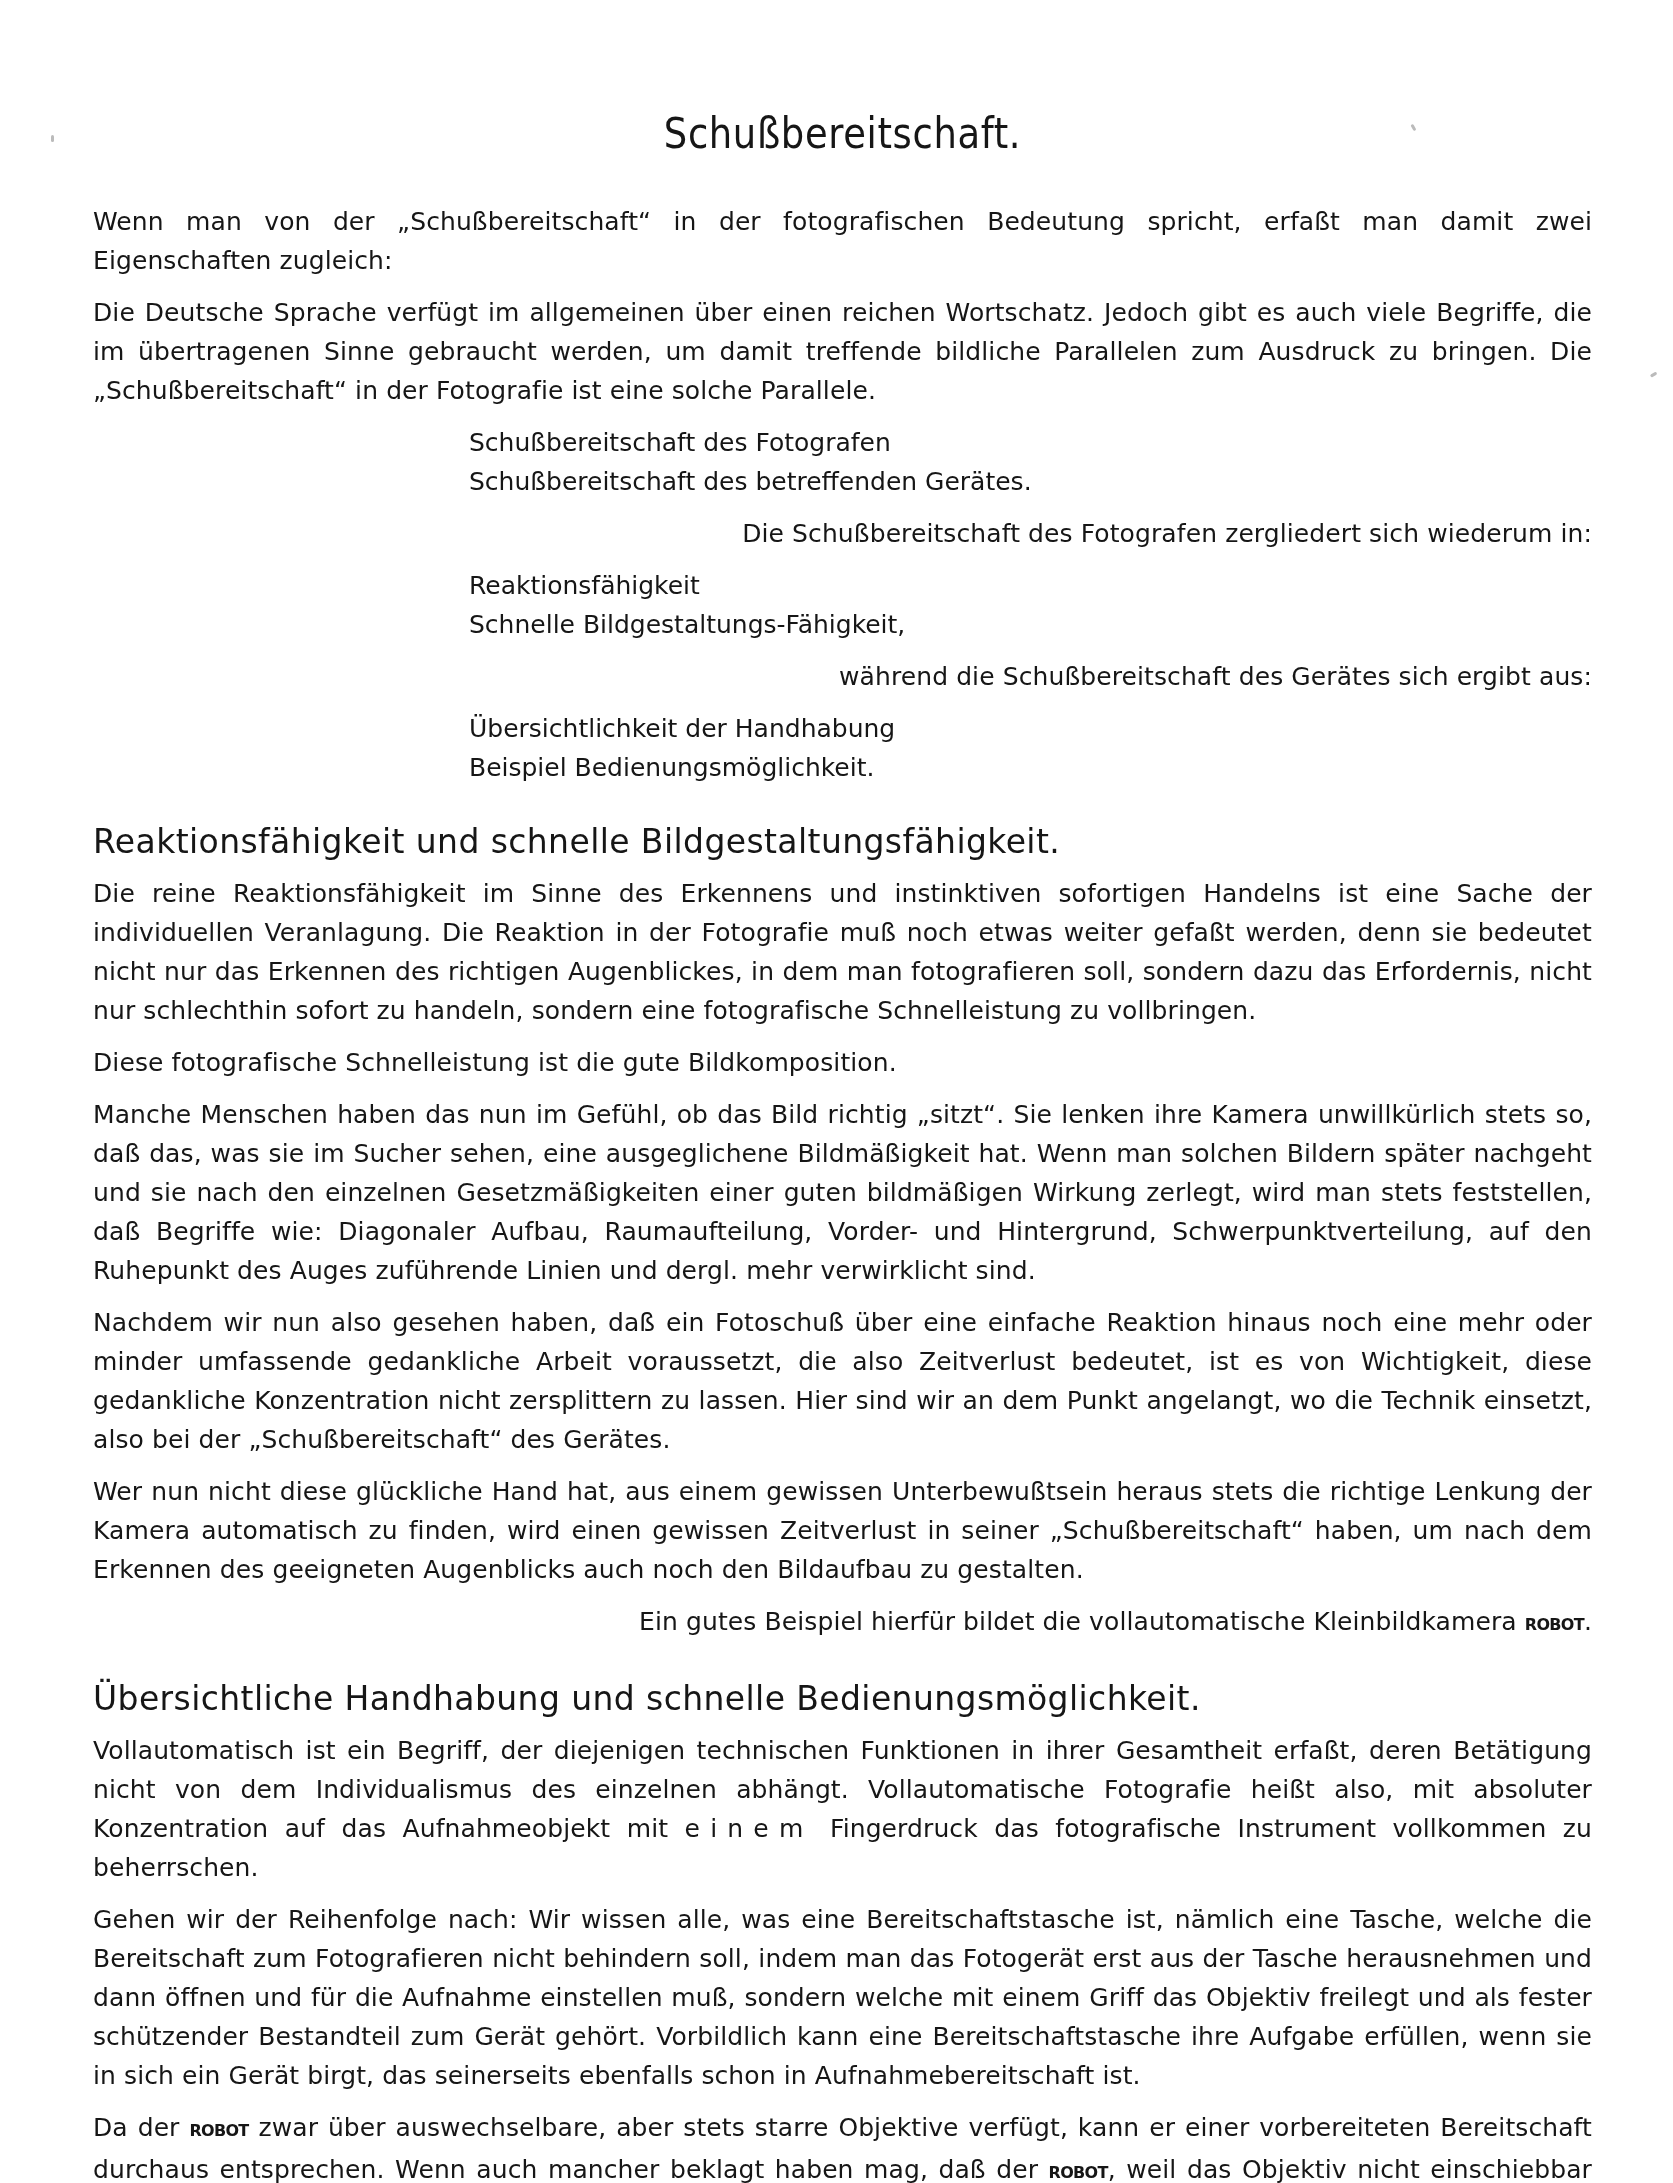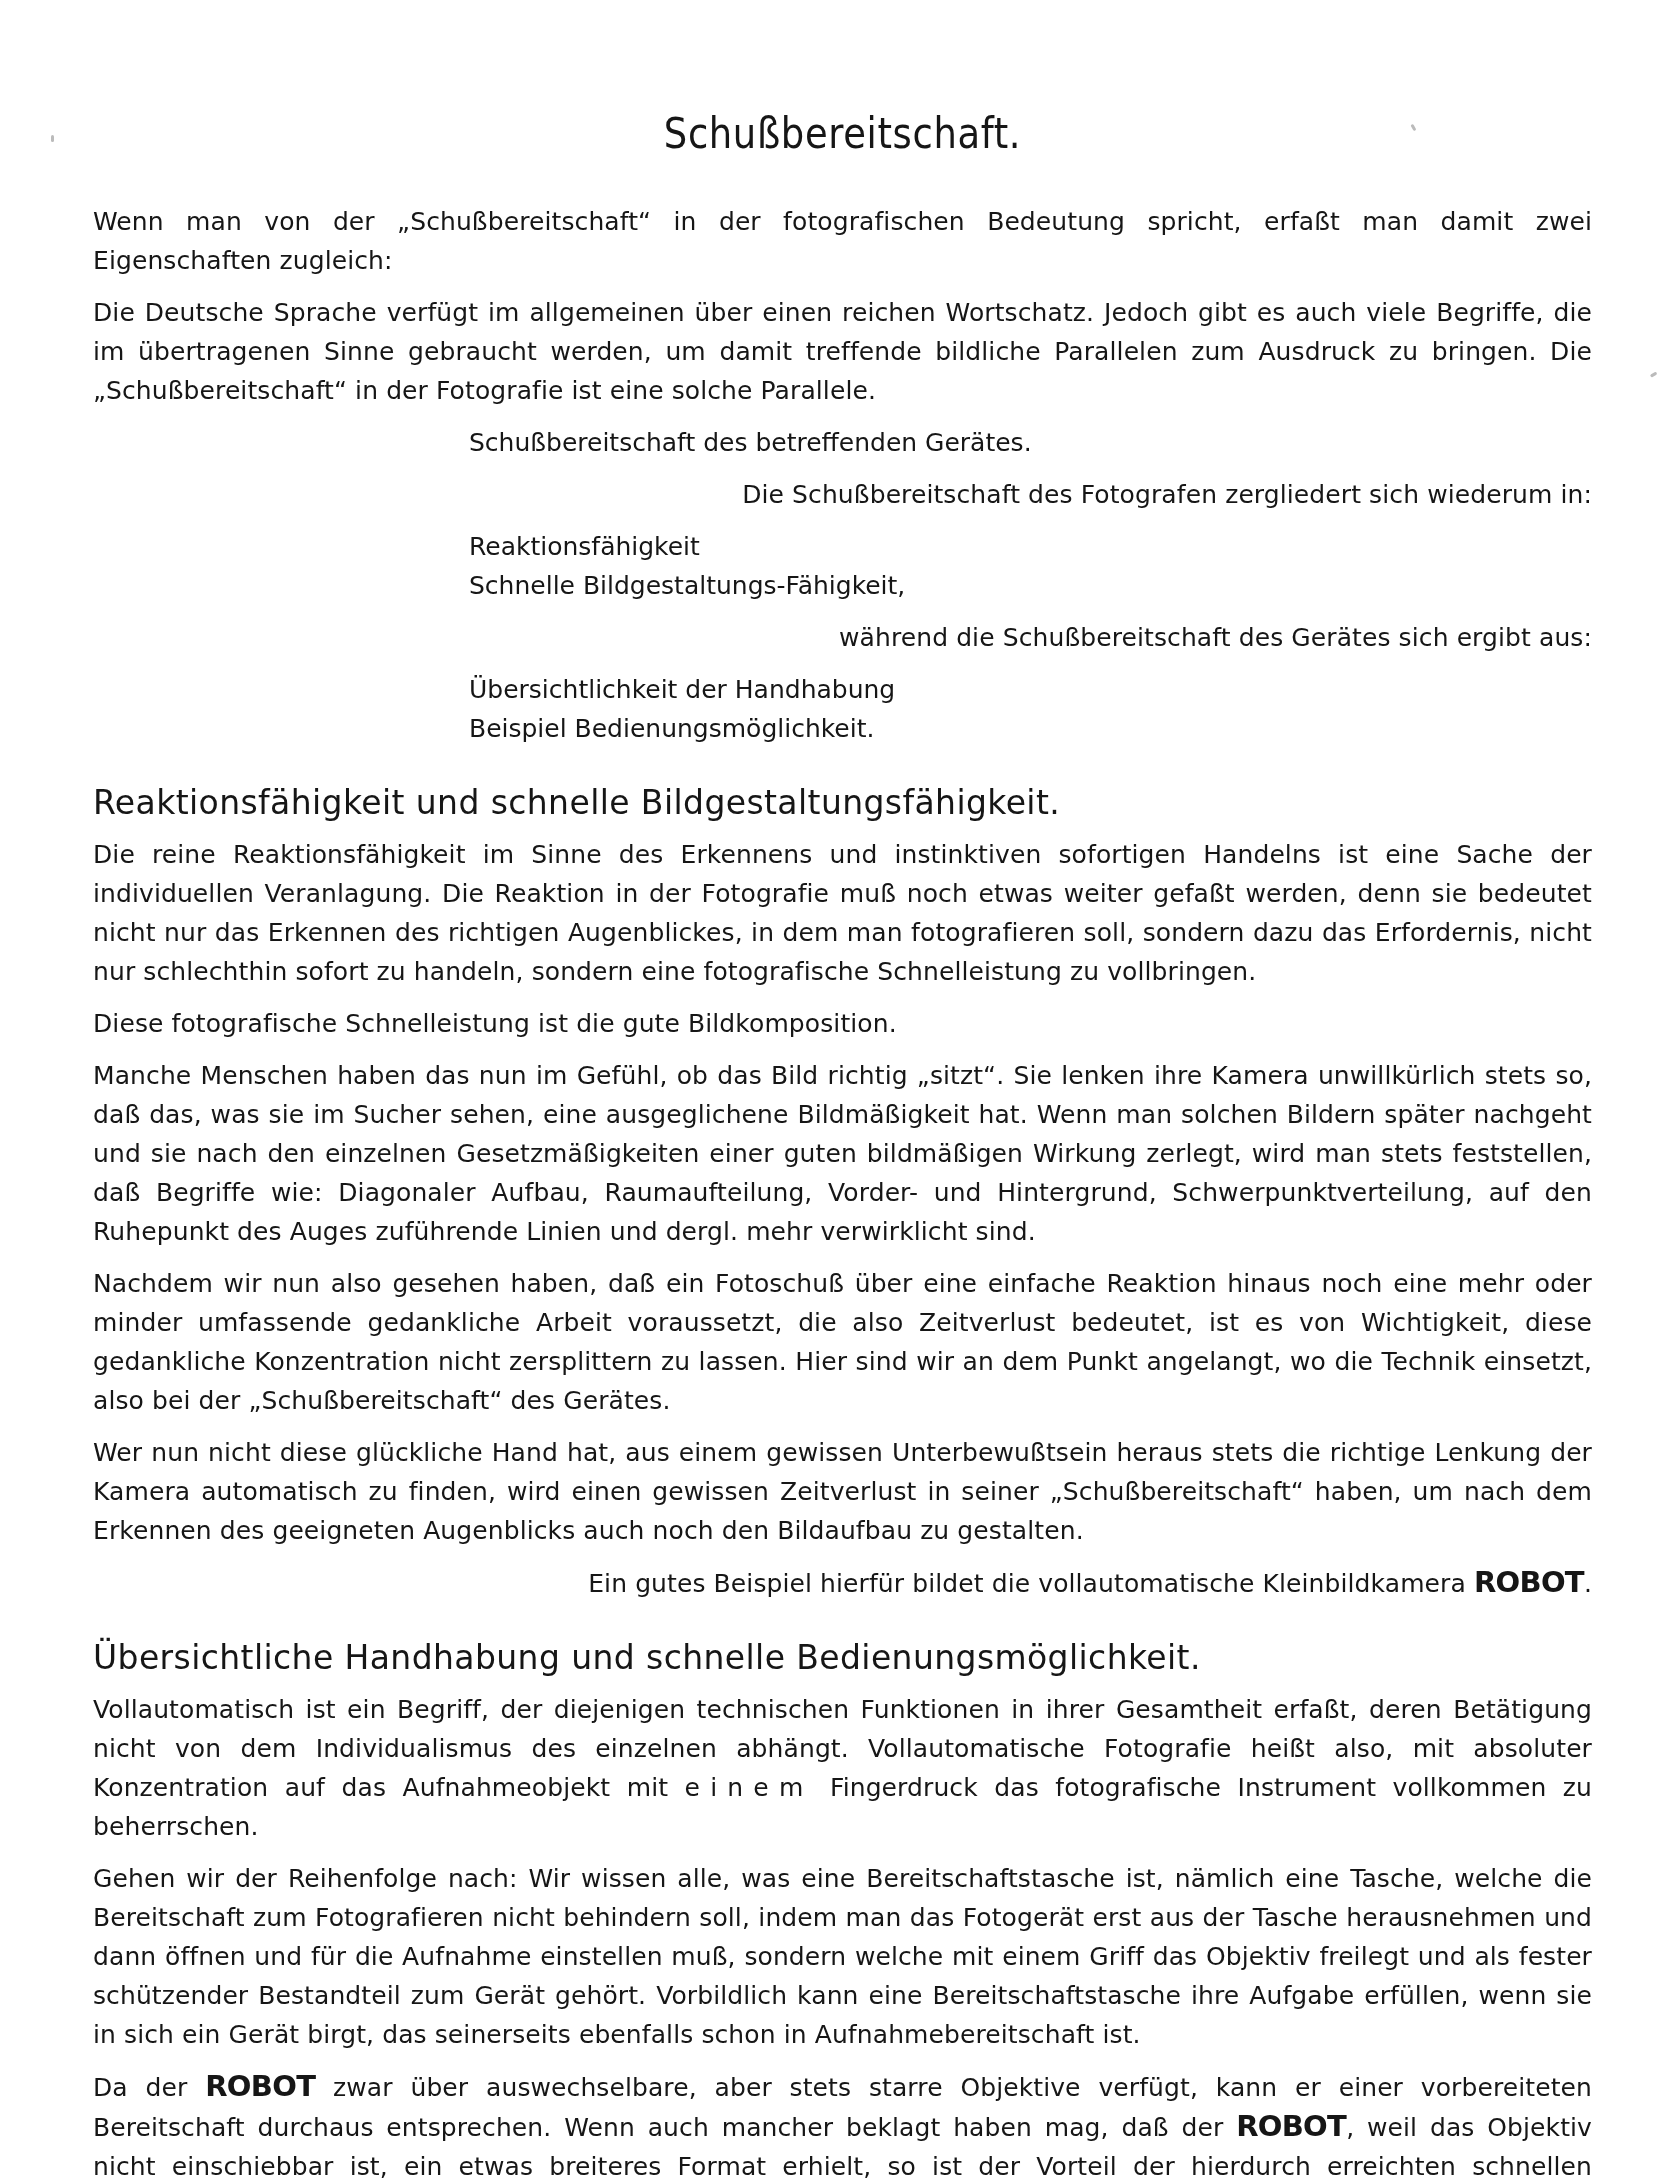--- a/index.html
+++ b/index.html
@@ -23,36 +23,37 @@
   .indent-list {
     margin: 0 0 13px 376px; padding: 0; list-style: none;
   }
   .indent-list li { font-size: 25px; line-height: 39px; }
   h2 {
     font-size: 33px; font-weight: normal; margin: 33px 0 10.2px 0; line-height: 44px;
     letter-spacing: 0.4px;
   }
   .spaced { letter-spacing: 10.2px; }
   .robot {
-    font-weight: bold; font-family: "DejaVu Sans", sans-serif; font-size: 29px;
+    font-weight: bold; font-family: "DejaVu Sans", sans-serif; font-size: 16px;
     letter-spacing: -0.7px;
   }
   .speck {
     position: absolute; background: #bbb; width: 2.9px; height: 7.3px; border-radius: 1.5px;
   }
 </style>
 </head>
 <body>
 
 <div class="page">
   <h1 class="title">Schußbereitschaft.</h1>
 
   <p>Wenn man von der „Schußbereitschaft“ in der fotografischen Bedeutung spricht, erfaßt man damit zwei Eigenschaften zugleich:</p>
   <p>Die Deutsche Sprache verfügt im allgemeinen über einen reichen Wortschatz. Jedoch gibt es auch viele Begriffe, die im übertragenen Sinne gebraucht werden, um damit treffende bildliche Parallelen zum Ausdruck zu bringen. Die „Schußbereitschaft“ in der Fotografie ist eine solche Parallele.</p>
   <ul class="indent-list">
+    <li>Schußbereitschaft des Fotografen</li>
     <li>Schußbereitschaft des betreffenden Gerätes.</li>
   </ul>
 
   <p class="no-just">Die Schußbereitschaft des Fotografen zergliedert sich wiederum in:</p>
   <ul class="indent-list">
     <li>Reaktionsfähigkeit</li>
     <li>Schnelle Bildgestaltungs-Fähigkeit,</li>
   </ul>
 
   <p class="no-just">während die Schußbereitschaft des Gerätes sich ergibt aus:</p>

